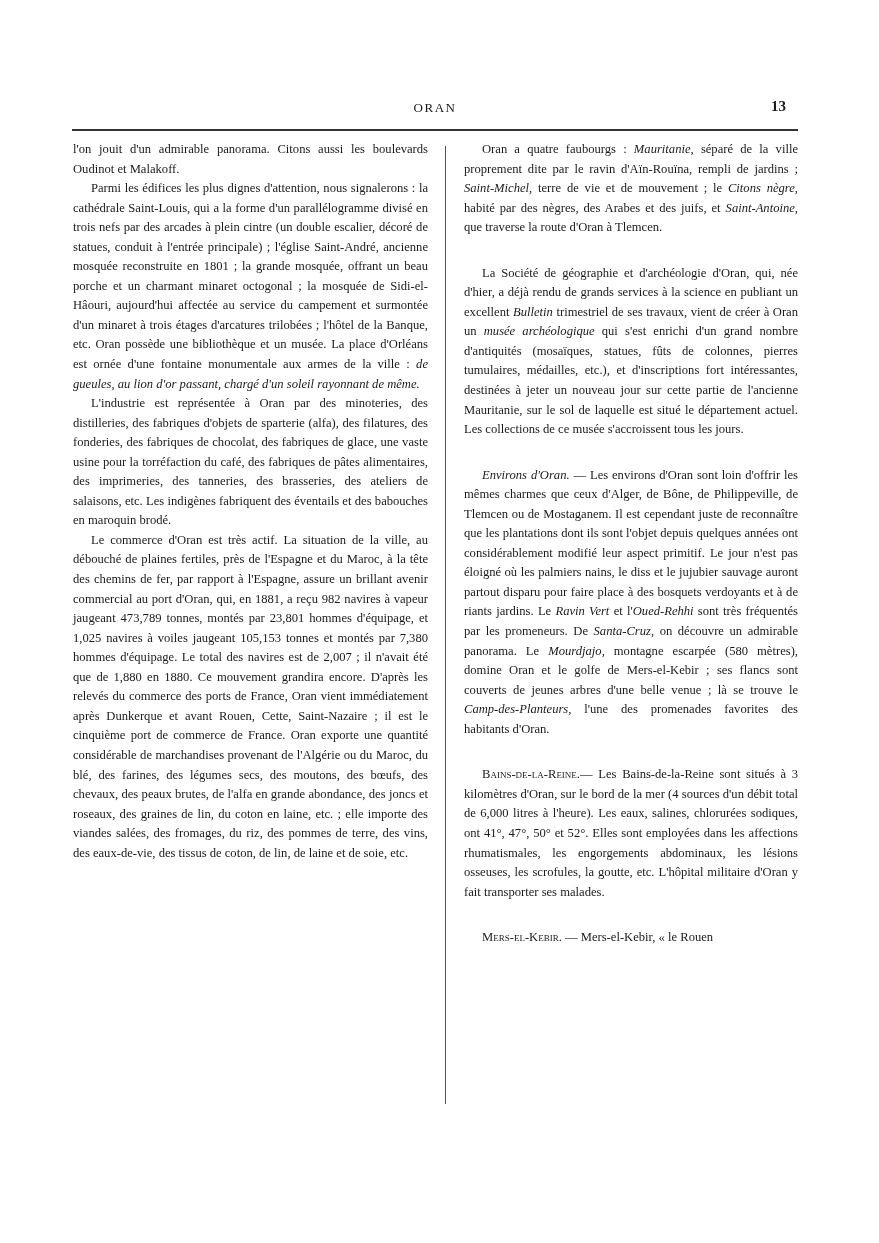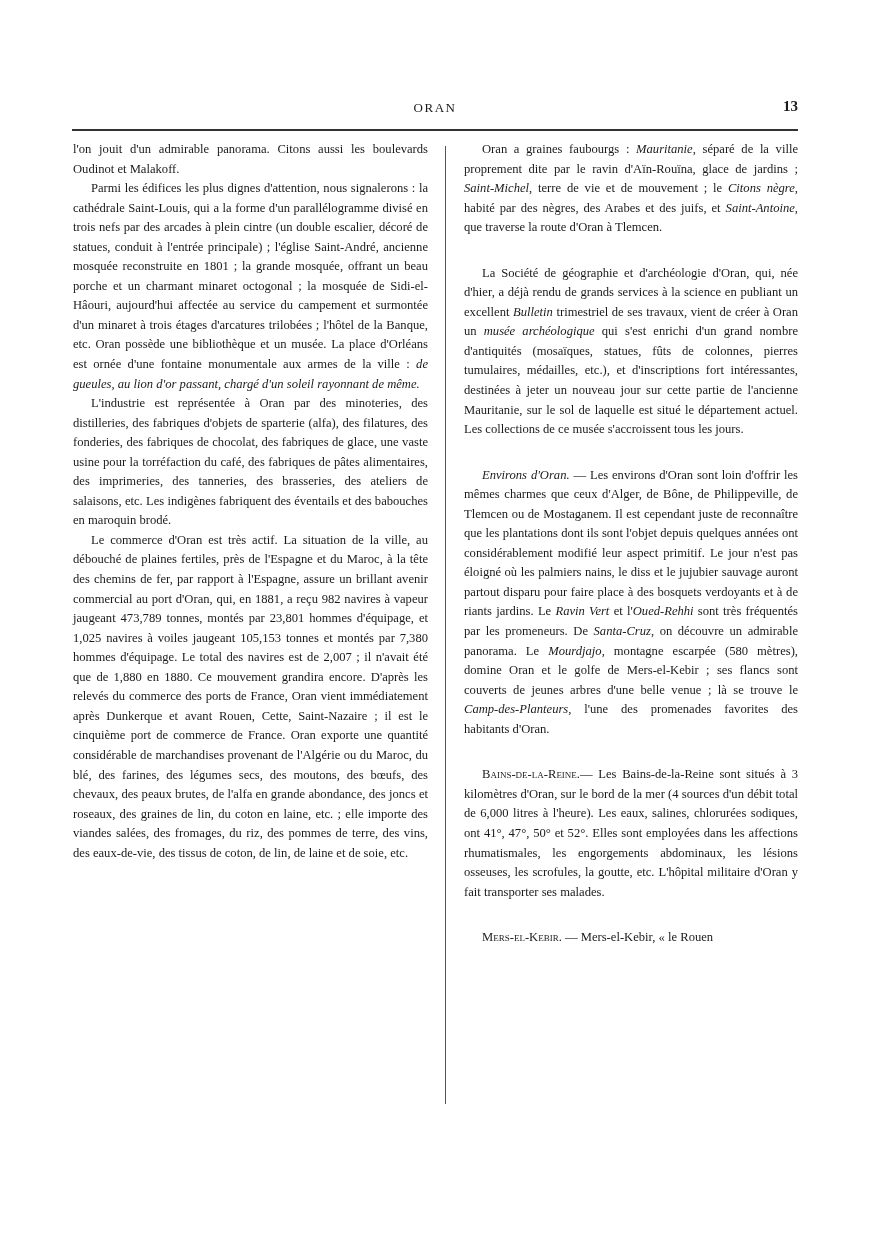--- a/index.html
+++ b/index.html
@@ -1,21 +1,21 @@
 <!DOCTYPE html>
 <html><head>
 <meta charset="utf-8">
 <style>
   html, body { margin: 0; padding: 0; background: #ffffff; }
   body { width: 879px; height: 1243px; position: relative; overflow: hidden;
          font-family: "DejaVu Serif", "Liberation Serif", serif; color: #1a1a1a; }
   .header { position: absolute; left: 72px; top: 96px; width: 726px; height: 30px; }
   .running-title { position: absolute; left: 0; right: 0; top: 4px; text-align: center;
          font-size: 13px; letter-spacing: 1.5px; font-family: "Liberation Serif", serif; }
-  .page-number { position: absolute; right: 0; top: 2px; font-size: 15px; font-weight: bold;
+  .page-number { position: absolute; right: 12px; top: 2px; font-size: 15px; font-weight: bold;
          font-family: "Liberation Serif", serif; }
   .rule { position: absolute; left: 72px; top: 129px; width: 726px; height: 2px; background: #333; }
   .col { position: absolute; top: 140px; width: 355px; font-size: 12.6px; line-height: 19.55px;
          text-align: justify; font-family: "Liberation Serif", serif; }
   .col-left { left: 73px; }
   .col-right { left: 464px; width: 334px; }
   .divider { position: absolute; left: 445px; top: 146px; width: 1px; height: 958px; background: #555; }
   p { margin: 0; text-indent: 18px; font-family: Liberation Serif, serif; }
   p.noindent { text-indent: 0; }
   p.gap { margin-top: 26px; }
@@ -34,21 +34,21 @@
 <div class="col col-left">
   <p class="noindent">l'on jouit d'un admirable panorama. Citons aussi les boulevards Oudinot et Malakoff.</p>
   <p><span>Parmi les édifices les plus dignes d'attention, nous signalerons : la cathédrale Saint-Louis, qui a la forme d'un parallélogramme divisé en trois nefs par des arcades à plein cintre (un double escalier, décoré de statues, conduit à l'entrée principale) ; l'église Saint-André, ancienne mosquée reconstruite en 1801 ; la grande mosquée, offrant un beau porche et un charmant minaret octogonal ; la mosquée de Sidi-el-Hâouri, aujourd'hui affectée au service du campement et surmontée d'un minaret à trois étages d'arcatures trilobées ; l'hôtel de la Banque, etc. Oran possède une bibliothèque et un musée. La place d'Orléans est ornée d'une fontaine monumentale aux armes de la ville :</span> <i>de gueules, au lion d'or passant, chargé d'un soleil rayonnant de même.</i></p>
   <p>L'industrie est représentée à Oran par des minoteries, des distilleries, des fabriques d'objets de sparterie (alfa), des filatures, des fonderies, des fabriques de chocolat, des fabriques de glace, une vaste usine pour la torréfaction du café, des fabriques de pâtes alimentaires, des imprimeries, des tanneries, des brasseries, des ateliers de salaisons, etc. Les indigènes fabriquent des éventails et des babouches en maroquin brodé.</p>
   <p>Le commerce d'Oran est très actif. La situation de la ville, au débouché de plaines fertiles, près de l'Espagne et du Maroc, à la tête des chemins de fer, par rapport à l'Espagne, assure un brillant avenir commercial au port d'Oran, qui, en 1881, a reçu 982 navires à vapeur jaugeant 473,789 tonnes, montés par 23,801 hommes d'équipage, et 1,025 navires à voiles jaugeant 105,153 tonnes et montés par 7,380 hommes d'équipage. Le total des navires est de 2,007 ; il n'avait été que de 1,880 en 1880. Ce mouvement grandira encore. D'après les relevés du commerce des ports de France, Oran vient immédiatement après Dunkerque et avant Rouen, Cette, Saint-Nazaire ; il est le cinquième port de commerce de France. Oran exporte une quantité considérable de marchandises provenant de l'Algérie ou du Maroc, du blé, des farines, des légumes secs, des moutons, des bœufs, des chevaux, des peaux brutes, de l'alfa en grande abondance, des joncs et roseaux, des graines de lin, du coton en laine, etc. ; elle importe des viandes salées, des fromages, du riz, des pommes de terre, des vins, des eaux-de-vie, des tissus de coton, de lin, de laine et de soie, etc.</p>
 </div>
 
 <div class="divider"></div>
 
 <div class="col col-right">
-  <p><span>Oran a graines faubourgs : </span><i>Mauritanie</i><span>, séparé de la ville proprement dite par le ravin d'Aïn-Rouïna, glace de jardins ; </span><i>Saint-Michel</i><span>, terre de vie et de mouvement ; le </span><i>Citons nègre</i><span>, habité par des nègres, des Arabes et des juifs, et </span><i>Saint-Antoine</i><span>, que traverse la route d'Oran à Tlemcen.</span></p>
+  <p><span>Oran a quatre faubourgs : </span><i>Mauritanie</i><span>, séparé de la ville proprement dite par le ravin d'Aïn-Rouïna, rempli de jardins ; </span><i>Saint-Michel</i><span>, terre de vie et de mouvement ; le </span><i>Citons nègre</i><span>, habité par des nègres, des Arabes et des juifs, et </span><i>Saint-Antoine</i><span>, que traverse la route d'Oran à Tlemcen.</span></p>
 
   <p class="gap"><span>La Société de géographie et d'archéologie d'Oran, qui, née d'hier, a déjà rendu de grands services à la science en publiant un excellent </span><i>Bulletin</i><span> trimestriel de ses travaux, vient de créer à Oran un </span><i>musée archéologique</i><span> qui s'est enrichi d'un grand nombre d'antiquités (mosaïques, statues, fûts de colonnes, pierres tumulaires, médailles, etc.), et d'inscriptions fort intéressantes, destinées à jeter un nouveau jour sur cette partie de l'ancienne Mauritanie, sur le sol de laquelle est situé le département actuel. Les collections de ce musée s'accroissent tous les jours.</span></p>
 
   <p class="gap"><i>Environs d'Oran.</i><span> — Les environs d'Oran sont loin d'offrir les mêmes charmes que ceux d'Alger, de Bône, de Philippeville, de Tlemcen ou de Mostaganem. Il est cependant juste de reconnaître que les plantations dont ils sont l'objet depuis quelques années ont considérablement modifié leur aspect primitif. Le jour n'est pas éloigné où les palmiers nains, le diss et le jujubier sauvage auront partout disparu pour faire place à des bosquets verdoyants et à de riants jardins. Le </span><i>Ravin Vert</i><span> et l'</span><i>Oued-Rehhi</i><span> sont très fréquentés par les promeneurs. De </span><i>Santa-Cruz</i><span>, on découvre un admirable panorama. Le </span><i>Mourdjajo</i><span>, montagne escarpée (580 mètres), domine Oran et le golfe de Mers-el-Kebir ; ses flancs sont couverts de jeunes arbres d'une belle venue ; là se trouve le </span><i>Camp-des-Planteurs</i><span>, l'une des promenades favorites des habitants d'Oran.</span></p>
 
   <p class="gap"><span class="sc">Bains-de-la-Reine.</span><span>— Les Bains-de-la-Reine sont situés à 3 kilomètres d'Oran, sur le bord de la mer (4 sources d'un débit total de 6,000 litres à l'heure). Les eaux, salines, chlorurées sodiques, ont 41°, 47°, 50° et 52°. Elles sont employées dans les affections rhumatismales, les engorgements abdominaux, les lésions osseuses, les scrofules, la goutte, etc. L'hôpital militaire d'Oran y fait transporter ses malades.</span></p>
 
   <p class="gap"><span class="sc">Mers-el-Kebir.</span><span> — Mers-el-Kebir, « le Rouen</span></p>
 </div>
 

